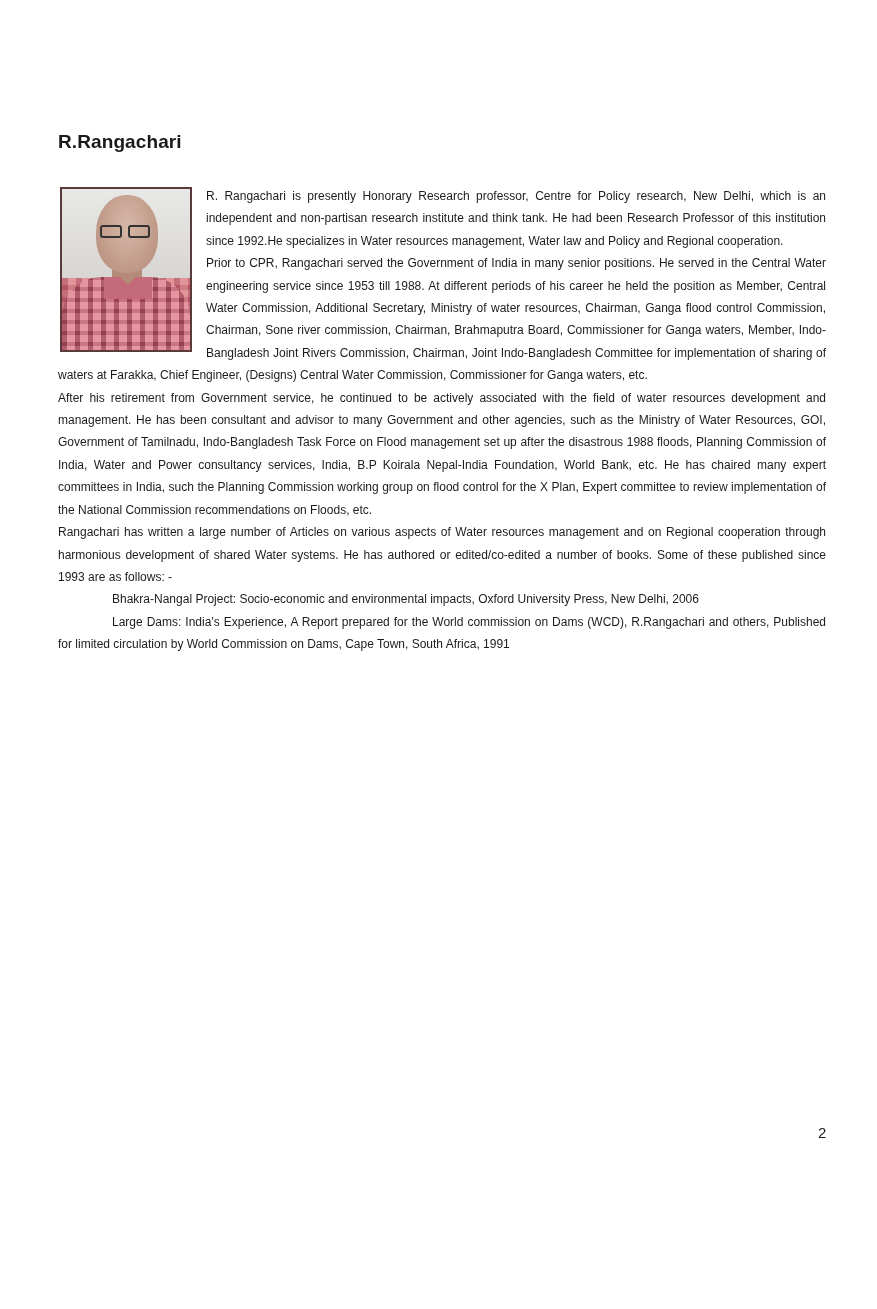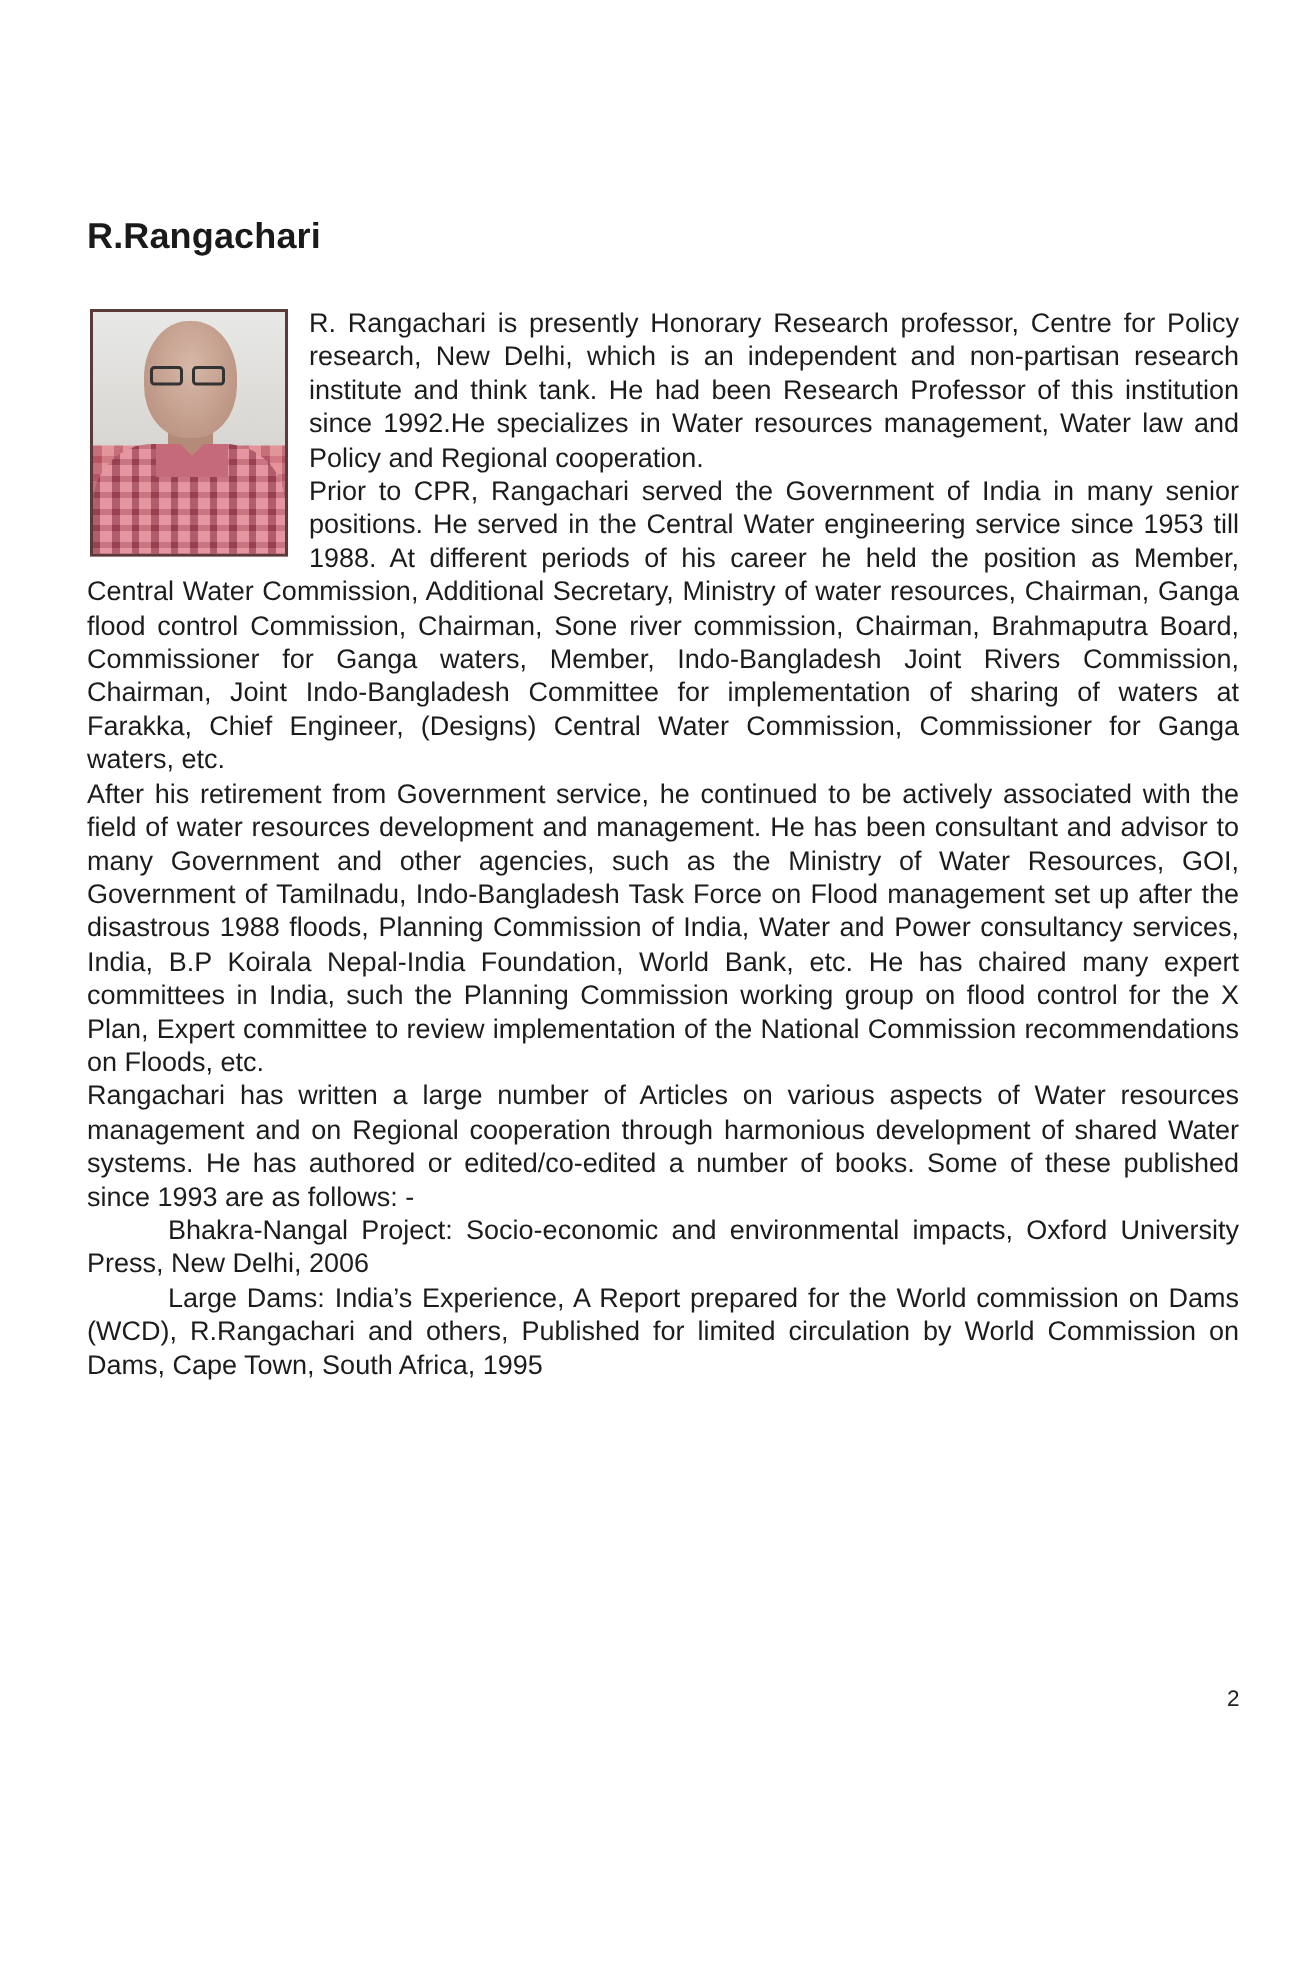--- a/index.html
+++ b/index.html
@@ -1,20 +1,20 @@
 <!DOCTYPE html>
 <html><head>
 <meta charset="utf-8">
 <style>
   html, body { margin: 0; padding: 0; background: #ffffff; }
   body { width: 877px; height: 1309px; position: relative; overflow: hidden;
          font-family: "Liberation Sans", "DejaVu Sans", sans-serif; color: #1c1c1c; }
   .page { position: absolute; left: 58px; top: 128px; width: 768px; }
-  .title { font-size: 24px; font-weight: bold; margin: 16px 0 8px 0; letter-spacing: 0.1px; color: #1a1a1a; }
-  .body-text { font-size: 18px; line-height: 22.4px; text-align: justify; margin-top: 32px; }
+  .title { font-size: 19px; font-weight: bold; margin: 3px 0 8px 0; letter-spacing: 0.1px; color: #1a1a1a; }
+  .body-text { font-size: 12px; line-height: 22.4px; text-align: justify; margin-top: 32px; }
   .photo { float: left; width: 132px; height: 165px; margin: 2px 14px 0 2px;
            border: 2px solid #5a3a3a; box-sizing: border-box; position: relative; overflow: hidden;
            background:
              repeating-linear-gradient(90deg, rgba(150,40,60,0.35) 0 6px, rgba(230,150,150,0.35) 6px 14px),
              repeating-linear-gradient(0deg, rgba(160,50,70,0.35) 0 5px, rgba(240,170,170,0.3) 5px 12px),
              #d98b95; }
   .photo .bg { position: absolute; left: 0; top: 0; width: 100%; height: 55%;
                background: linear-gradient(#e8e8e6, #d8d6d2); }
   .photo .head { position: absolute; left: 34px; top: 6px; width: 62px; height: 78px;
                  border-radius: 48% 48% 45% 45%; background: radial-gradient(ellipse at 50% 40%, #d7b8a8, #b48a78); }
@@ -50,17 +50,17 @@
           <span style="left:28px"></span>
         </div>
     </div>
 
     <p>R. Rangachari is presently Honorary Research professor, Centre for Policy research, New Delhi, which is an independent and non-partisan research institute and think tank. He had been Research Professor of this institution since 1992.He specializes in Water resources management, Water law and Policy and Regional cooperation.</p>
     <p>Prior to CPR, Rangachari served the Government of India in many senior positions. He served in the Central Water engineering service since 1953 till 1988. At different periods of his career he held the position as Member, Central Water Commission, Additional Secretary, Ministry of water resources, Chairman, Ganga flood control Commission, Chairman, Sone river commission, Chairman, Brahmaputra Board, Commissioner for Ganga waters, Member, Indo-Bangladesh Joint Rivers Commission, Chairman, Joint Indo-Bangladesh Committee for implementation of sharing of waters at Farakka, Chief Engineer, (Designs) Central Water Commission, Commissioner for Ganga waters, etc.</p>
     <p>After his retirement from Government service, he continued to be actively associated with the field of water resources development and management. He has been consultant and advisor to many Government and other agencies, such as the Ministry of Water Resources, GOI, Government of Tamilnadu, Indo-Bangladesh Task Force on Flood management set up after the disastrous 1988 floods, Planning Commission of India, Water and Power consultancy services, India, B.P Koirala Nepal-India Foundation, World Bank, etc. He has chaired many expert committees in India, such the Planning Commission working group on flood control for the X Plan, Expert committee to review implementation of the National Commission recommendations on Floods, etc.</p>
     <p>Rangachari has written a large number of Articles on various aspects of Water resources management and on Regional cooperation through harmonious development of shared Water systems. He has authored or edited/co-edited a number of books. Some of these published since 1993 are as follows: -</p>
 
     <p class="ref">Bhakra-Nangal Project: Socio-economic and environmental impacts, Oxford University Press, New Delhi, 2006</p>
-    <p class="ref">Large Dams: India’s Experience, A Report prepared for the World commission on Dams (WCD), R.Rangachari and others, Published for limited circulation by World Commission on Dams, Cape Town, South Africa, 1995</p>
+    <p class="ref">Large Dams: India’s Experience, A Report prepared for the World commission on Dams (WCD), R.Rangachari and others, Published for limited circulation by World Commission on Dams, Cape Town, South Africa, 1991</p>
   </div>
 </div>
 
 <div class="page-number">2</div>
 
 </body></html>

